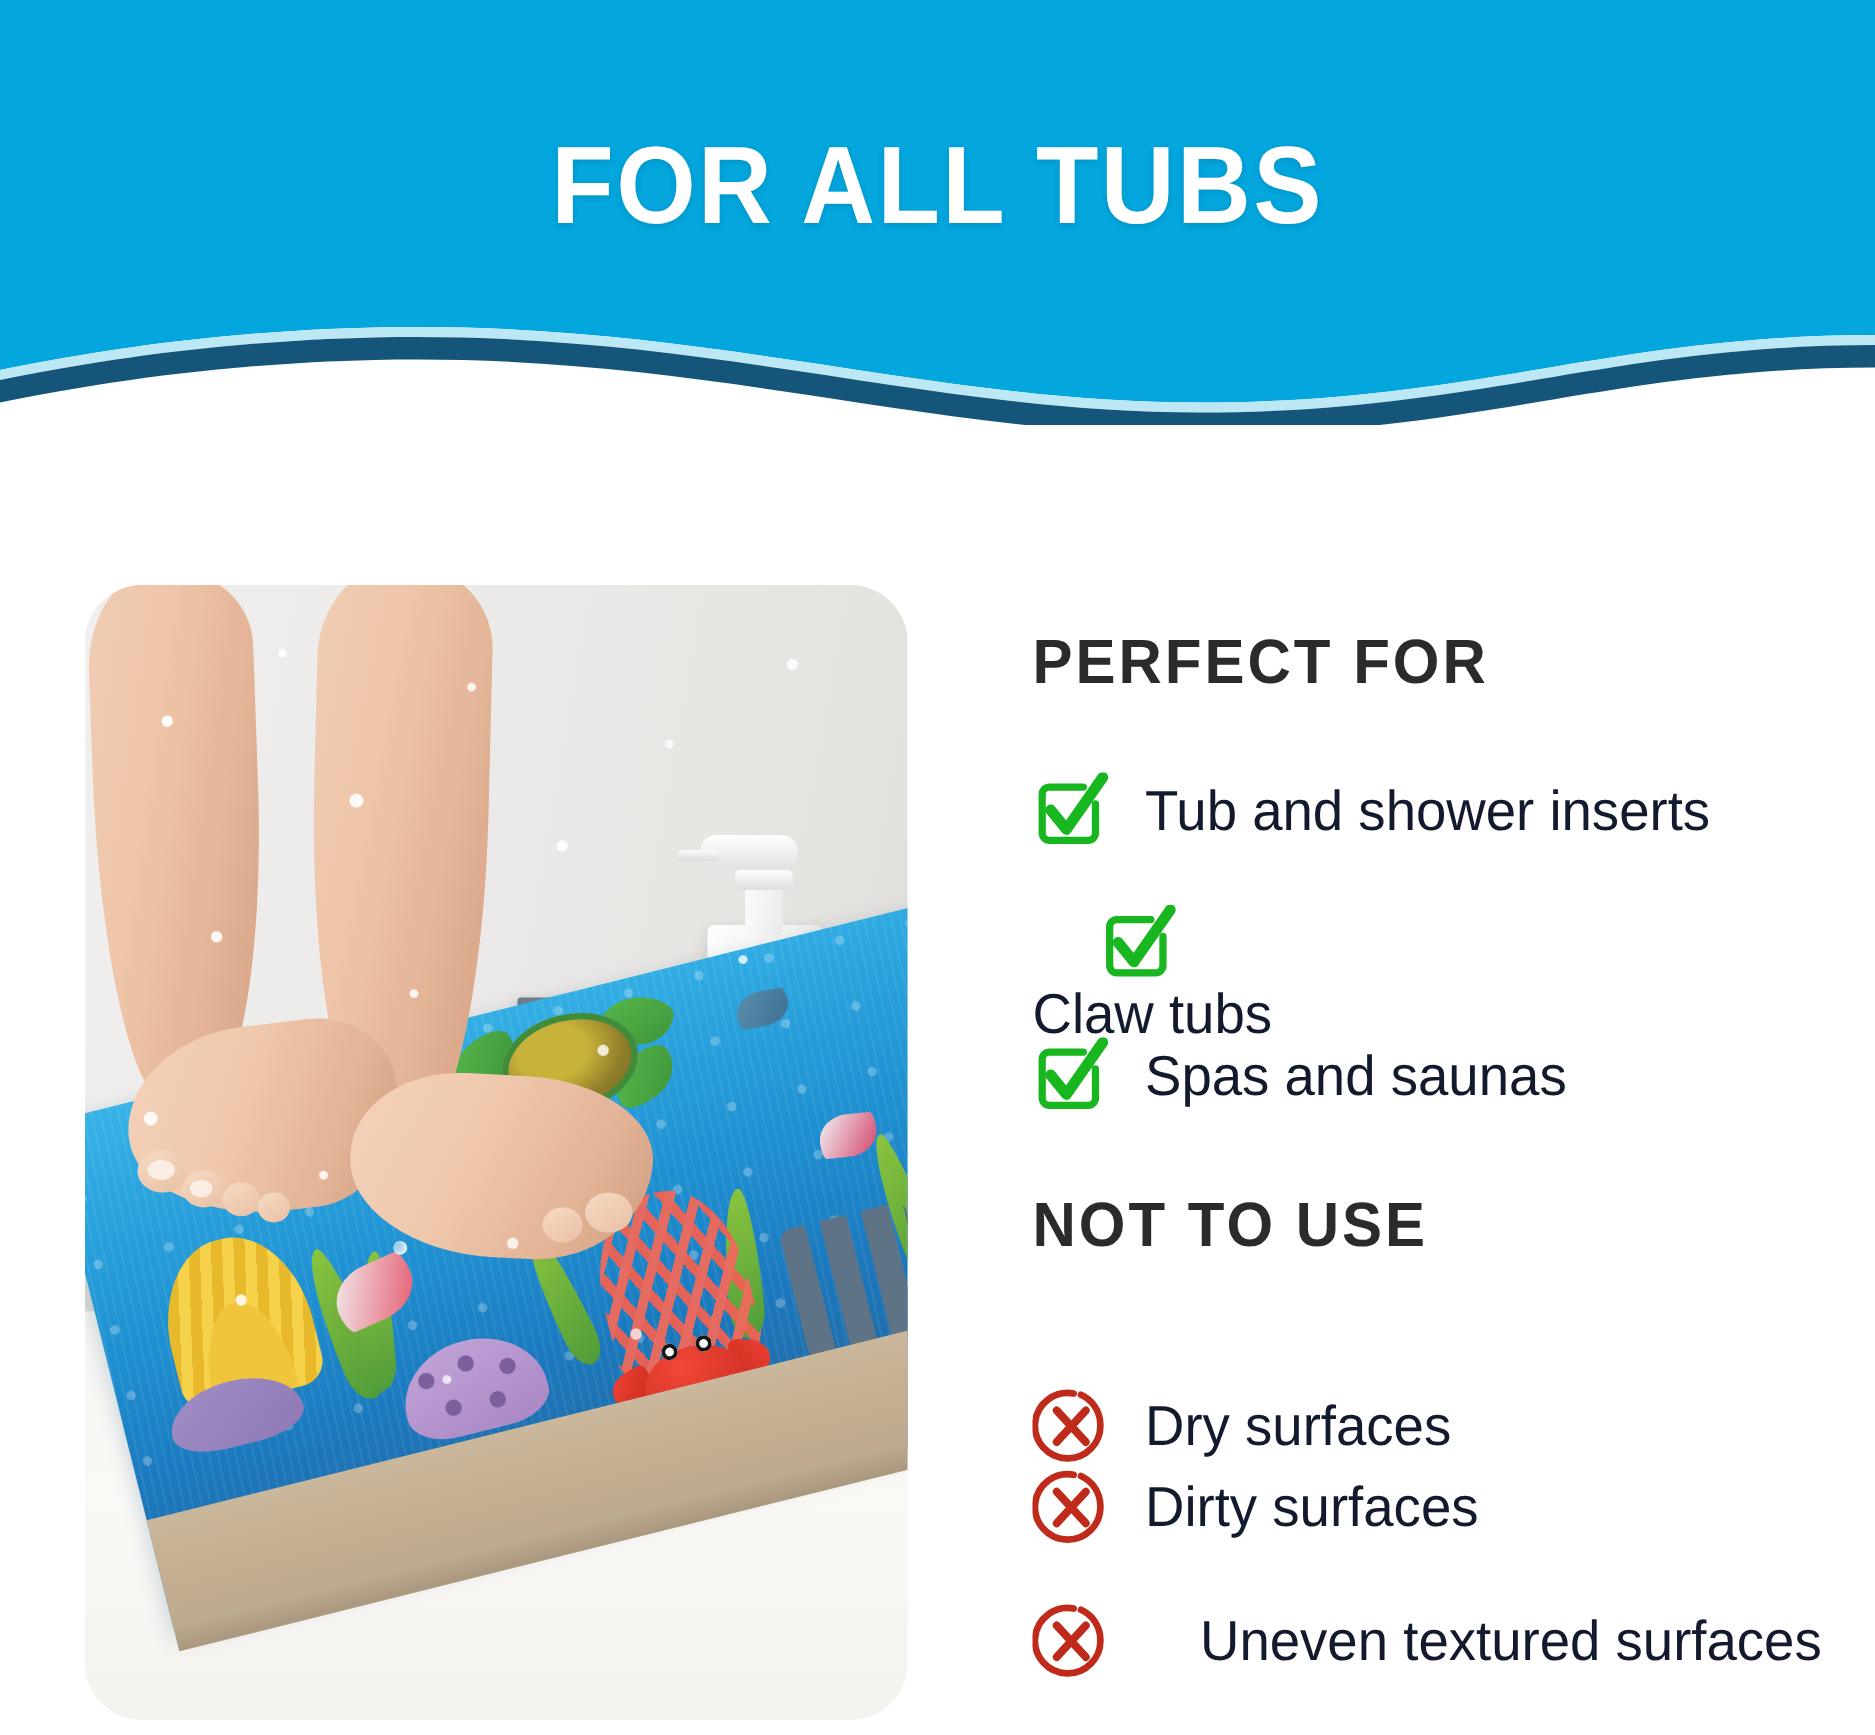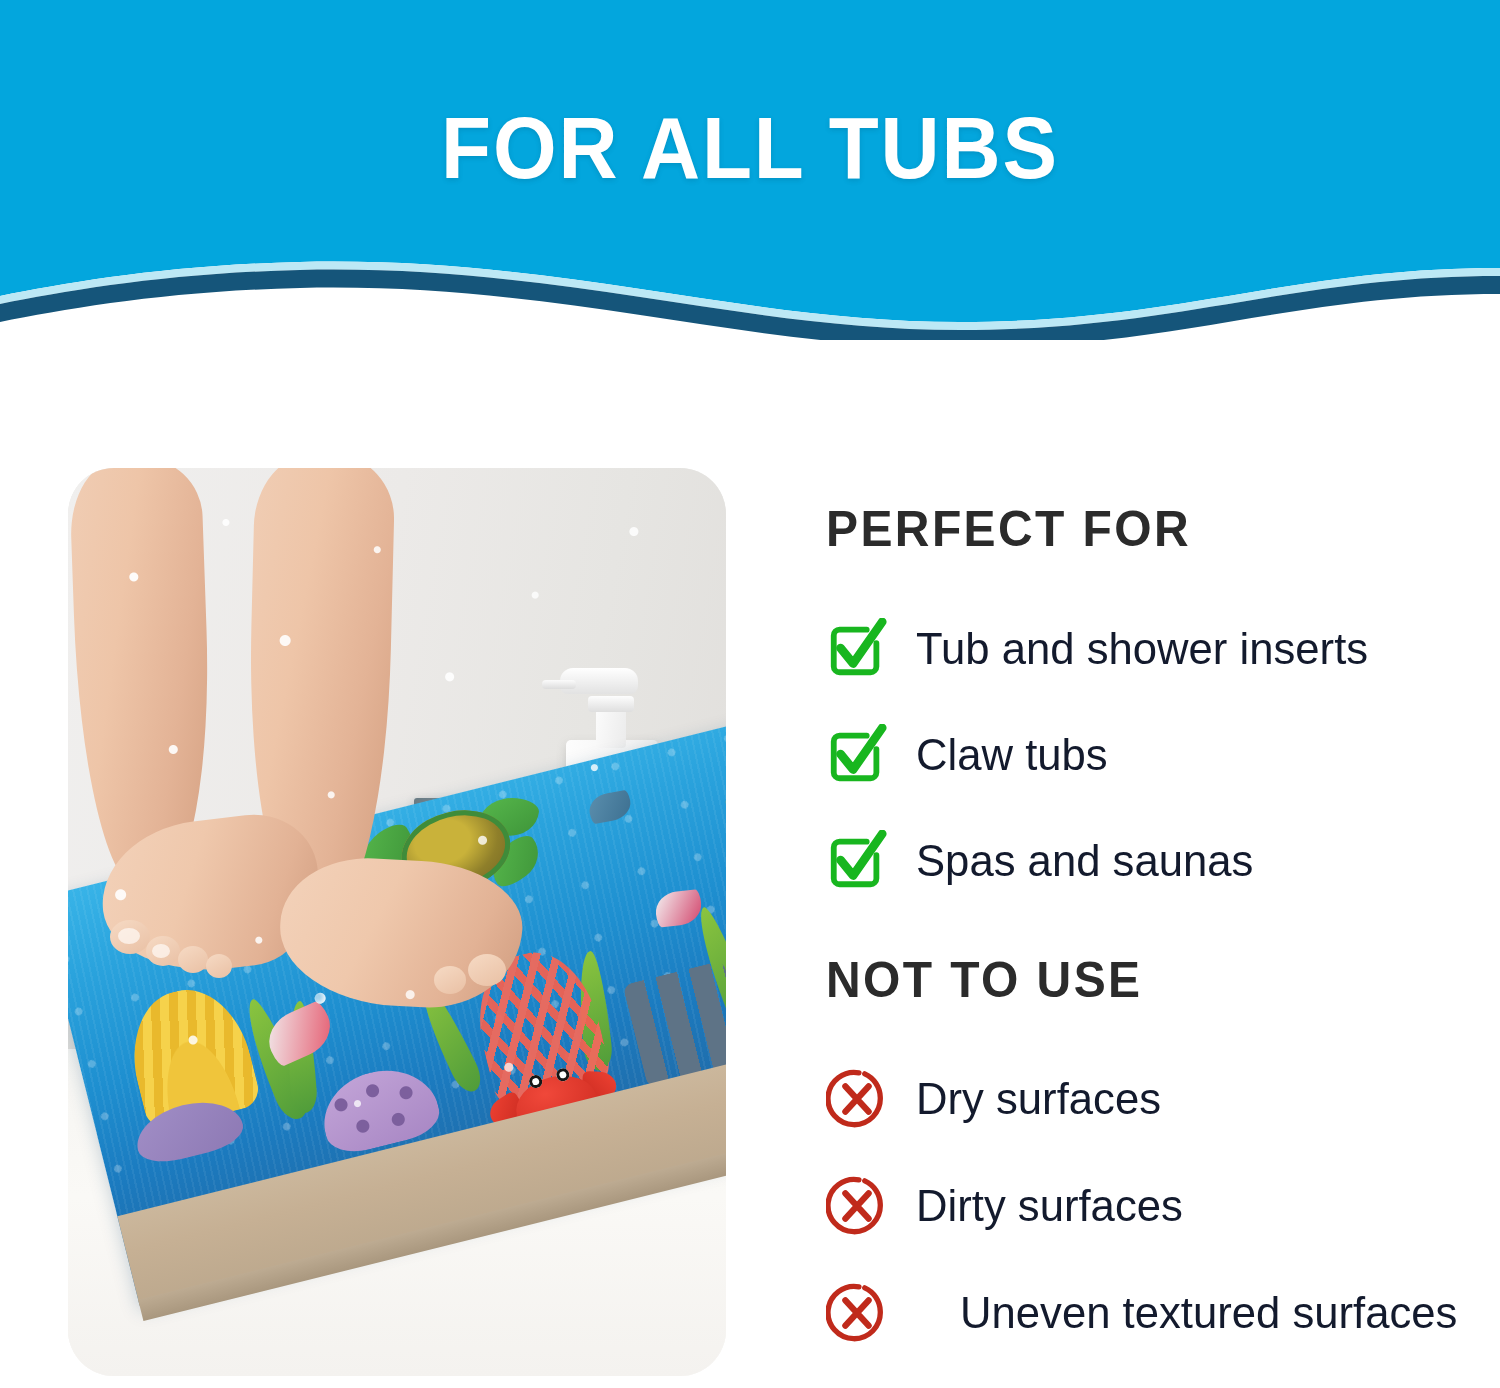--- a/index.html
+++ b/index.html
@@ -398,39 +398,39 @@
     <div style="position:absolute;left:0;top:164px;" class="sec-title">PERFECT FOR</div>
 
     <div class="row" style="position:absolute;left:0;top:278px;">
       <svg class="ico" viewBox="0 0 64 64">
         <path d="M52 26 V50 a6 6 0 0 1-6 6 H14 a6 6 0 0 1-6-6 V18 a6 6 0 0 1 6-6 H42" fill="none" stroke="#18B61F" stroke-width="6" stroke-linecap="round"></path>
         <path d="M15 31 L28 47 L58 4" fill="none" stroke="#18B61F" stroke-width="9" stroke-linecap="round" stroke-linejoin="round"></path>
       </svg>
       <span class="row-label">Tub and shower inserts</span>
     </div>
 
-    <div class="row" style="position:absolute;left:0;top:384px;">
+    <div class="row" style="position:absolute;left:0;top:384px;flex-direction:column;">
       <svg class="ico" viewBox="0 0 64 64">
         <path d="M52 26 V50 a6 6 0 0 1-6 6 H14 a6 6 0 0 1-6-6 V18 a6 6 0 0 1 6-6 H42" fill="none" stroke="#18B61F" stroke-width="6" stroke-linecap="round"></path>
         <path d="M15 31 L28 47 L58 4" fill="none" stroke="#18B61F" stroke-width="9" stroke-linecap="round" stroke-linejoin="round"></path>
       </svg>
       <span class="row-label">Claw tubs</span>
     </div>
 
     <div class="row" style="position:absolute;left:0;top:490px;">
       <svg class="ico" viewBox="0 0 64 64">
         <path d="M52 26 V50 a6 6 0 0 1-6 6 H14 a6 6 0 0 1-6-6 V18 a6 6 0 0 1 6-6 H42" fill="none" stroke="#18B61F" stroke-width="6" stroke-linecap="round"></path>
         <path d="M15 31 L28 47 L58 4" fill="none" stroke="#18B61F" stroke-width="9" stroke-linecap="round" stroke-linejoin="round"></path>
       </svg>
       <span class="row-label">Spas and saunas</span>
     </div>
 
     <div style="position:absolute;left:0;top:615px;" class="sec-title">NOT TO USE</div>
 
-    <div class="row" style="position:absolute;left:0;top:728px;">
+    <div class="row" style="position:absolute;left:0;top:770px;">
       <svg class="ico" viewBox="0 0 64 64">
         <path d="M34 5 A27 27 0 1 0 56 30 A27 27 0 0 0 40 6" fill="none" stroke="#C02A1B" stroke-width="5.5" stroke-linecap="round"></path>
         <path d="M20 19 L44 45 M44 19 L20 45" fill="none" stroke="#C02A1B" stroke-width="6.5" stroke-linecap="round"></path>
       </svg>
       <span class="row-label">Dry surfaces</span>
     </div>
 
     <div class="row" style="position:absolute;left:0;top:835px;">
       <svg class="ico" viewBox="0 0 64 64">
         <path d="M34 5 A27 27 0 1 0 56 30 A27 27 0 0 0 40 6" fill="none" stroke="#C02A1B" stroke-width="5.5" stroke-linecap="round"></path>

